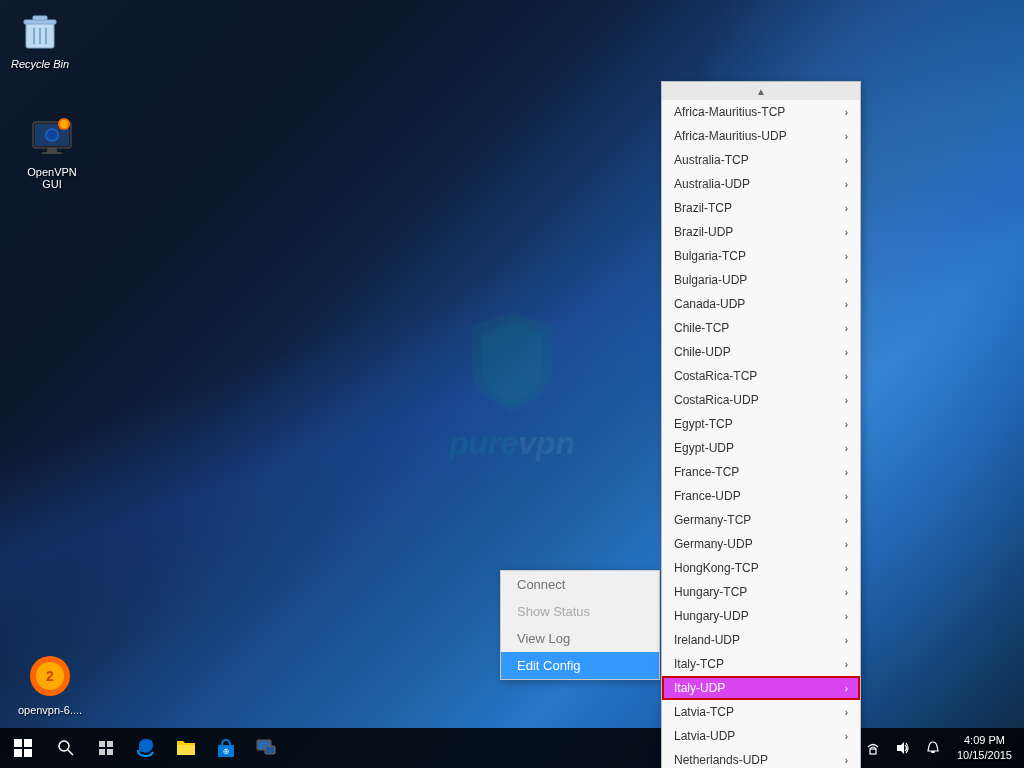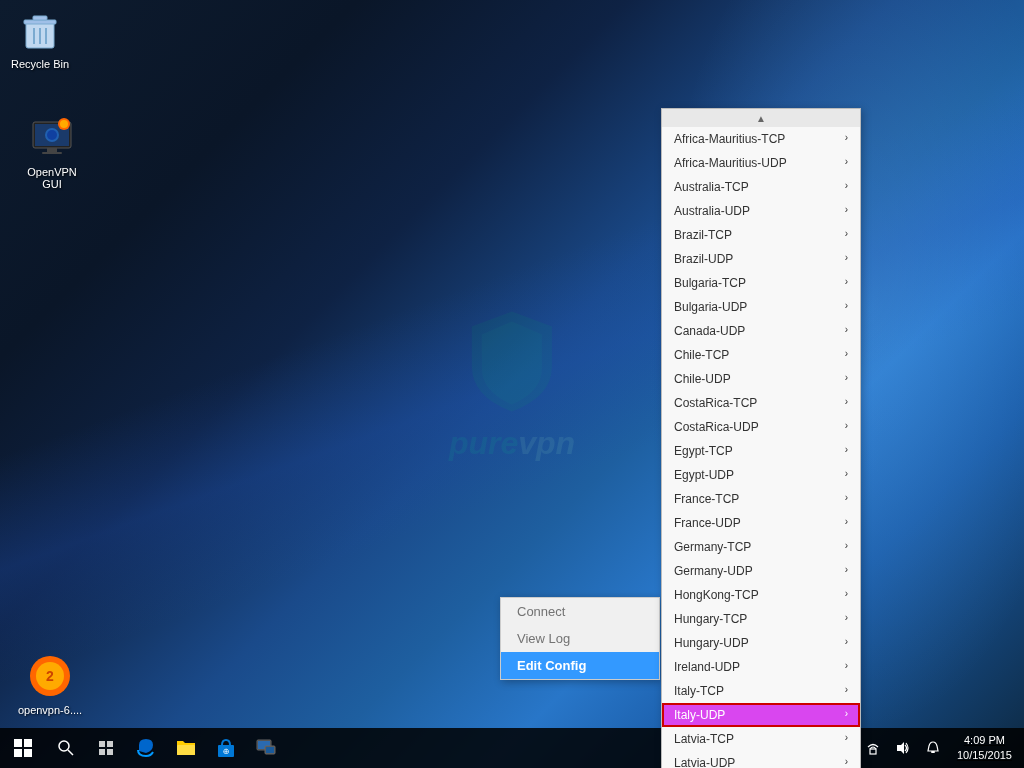--- a/index.html
+++ b/index.html
@@ -190,21 +190,20 @@
     }
 
     .context-menu-item.disabled {
       color: #aaa;
       cursor: default;
     }
 
     .context-menu-item.highlighted {
       background: #3399ff;
       color: white;
-      font-weight: bold;
     }
 
     
     .submenu-panel {
       position: absolute;
       right: -1px;
       top: 0;
       background: #f8f8f8;
       border: 1px solid #bbb;
       box-shadow: 2px 2px 8px rgba(0,0,0,0.25);
@@ -218,21 +217,21 @@
       max-height: 700px;
       overflow-y: auto;
     }
 
     .submenu-item {
       padding: 5px 12px;
       font-size: 12px;
       color: #333;
       cursor: pointer;
       display: flex;
-      align-items: flex-start;
+      align-items: center;
       justify-content: space-between;
       white-space: nowrap;
     }
 
     .submenu-item.active-highlighted {
       background: #d946ef;
       color: white;
       outline: 2px solid #cc0000;
       outline-offset: -2px;
     }
@@ -268,21 +267,21 @@
       align-items: center;
       justify-content: center;
       cursor: pointer;
     }
   </style>
 </head>
 <body>
 
 <div class="desktop">
 
-  <div class="desktop-icon" style="top:2px; left:0px;">
+  <div class="desktop-icon" style="top:2px; left:0px;font-style:italic;">
     <div class="desktop-icon-img">
       <svg width="44" height="44" viewBox="0 0 44 44">
 
         <rect x="8" y="14" width="28" height="26" rx="2" fill="#c0d8f0" stroke="#7aaad0" stroke-width="1"></rect>
         <rect x="6" y="12" width="32" height="4" rx="1" fill="#a0c0e8" stroke="#7aaad0" stroke-width="1"></rect>
         <rect x="15" y="8" width="14" height="4" rx="1" fill="#a0c0e8" stroke="#7aaad0" stroke-width="1"></rect>
         <line x1="16" y1="20" x2="16" y2="36" stroke="#7aaad0" stroke-width="2"></line>
         <line x1="22" y1="20" x2="22" y2="36" stroke="#7aaad0" stroke-width="2"></line>
         <line x1="28" y1="20" x2="28" y2="36" stroke="#7aaad0" stroke-width="2"></line>
       </svg>
@@ -324,20 +323,21 @@
         <circle cx="22" cy="22" r="20" fill="#ff6600"></circle>
         <circle cx="22" cy="22" r="14" fill="#ffaa00"></circle>
         <text x="22" y="27" text-anchor="middle" font-size="14" font-weight="bold" fill="#cc4400">2</text>
       </svg>
     </div>
     <div class="desktop-icon-label">openvpn-6....</div>
   </div>
 
   <div class="context-menu" style="position:absolute; bottom:88px; left:500px;">
     <div class="context-menu-item">Connect</div>
+    <div class="context-menu-item disabled">Show Status</div>
     <div class="context-menu-item">View Log</div>
     <div class="context-menu-item highlighted">Edit Config</div>
 
     <div class="submenu-panel" style="position:absolute; left:160px; top:-490px; width:200px;">
       <div class="submenu-scroll-btn">▲</div>
       <div class="submenu-panel-inner">
         <div class="submenu-item">
             <span>Africa-Mauritius-TCP</span>
             <span class="submenu-arrow">›</span>
           </div>

